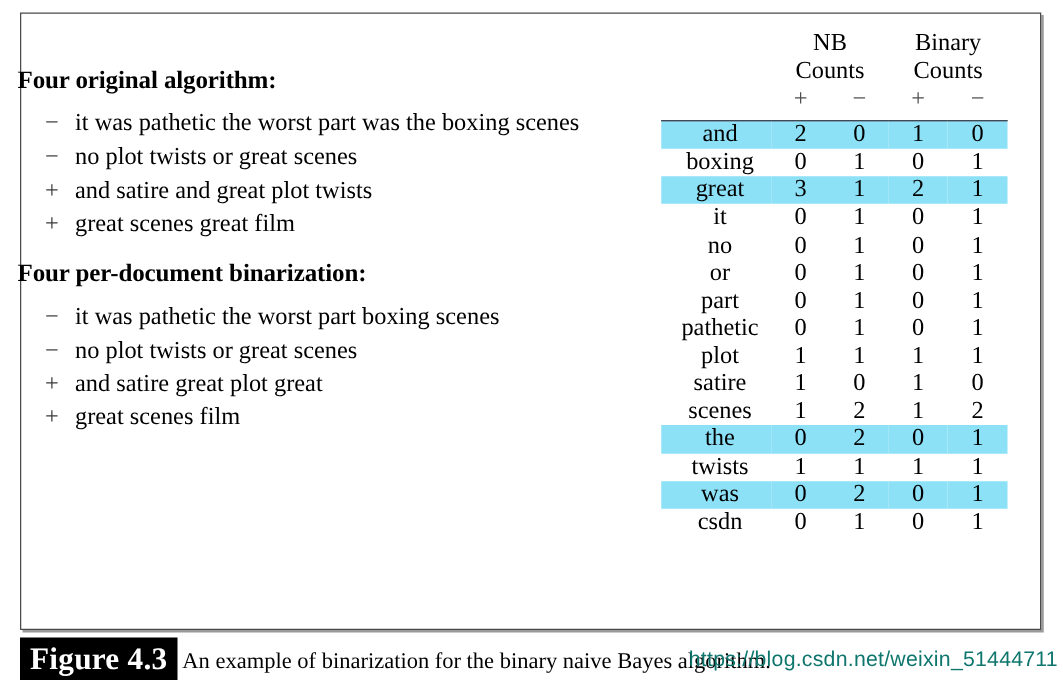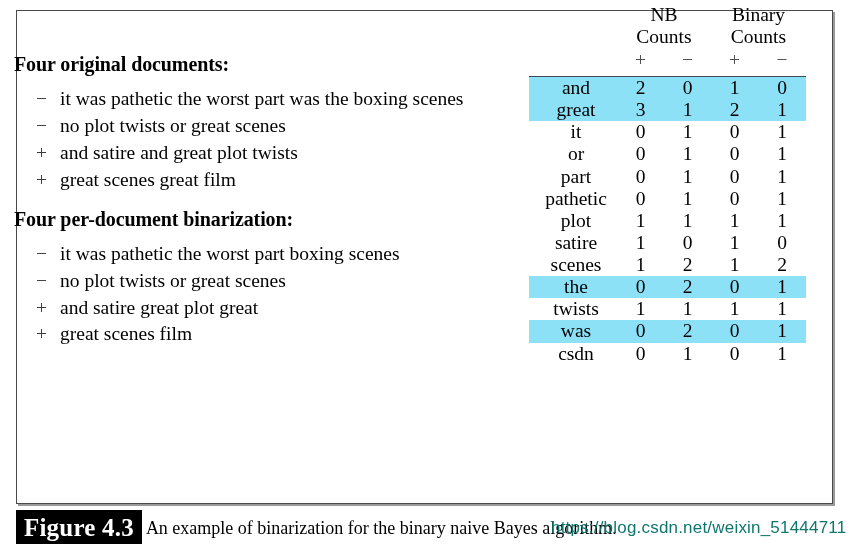--- a/index.html
+++ b/index.html
@@ -65,21 +65,21 @@
     color: #3a3a3a;
   }
   .doc-text-justify {
     text-align: justify;
   }
 
   
   #counts-table {
     position: absolute;
     left: 529px;
-    top: 4px;
+    top: 24px;
     width: 277px;
   }
   #counts-table table {
     border-collapse: collapse;
     width: 277px;
     font-size: 19.5px;
   }
   #counts-table th, #counts-table td {
     padding: 0;
     font-weight: normal;
@@ -160,21 +160,21 @@
   }
 </style>
 </head>
 <body>
 
 <div id="figure-frame"></div>
 
 <div id="left-panel">
 
   <div>
-    <div class="section-heading">Four original documents:</div>
+    <div class="section-heading">Four original algorithm:</div>
     <ul class="doc-list">
       <li class="doc-item">
         <span class="doc-sign">−</span>
         <span class="doc-text-justify">it was pathetic the worst part was the</span>
         <span class="lastline">boxing scenes</span>
       </li>
       <li class="doc-item">
         <span class="doc-sign">−</span>
         <span>no plot twists or great scenes</span>
       </li>
@@ -247,29 +247,43 @@
       </tr>
     </thead>
     <tbody id="table-body">
         <tr class="hl">
           <td class="word-cell">and</td>
           <td class="num-cell">2</td>
           <td class="num-cell">0</td>
           <td class="num-cell">1</td>
           <td class="num-cell">0</td>
         </tr>
+        <tr>
+          <td class="word-cell">boxing</td>
+          <td class="num-cell">0</td>
+          <td class="num-cell">1</td>
+          <td class="num-cell">0</td>
+          <td class="num-cell">1</td>
+        </tr>
         <tr class="hl">
           <td class="word-cell">great</td>
           <td class="num-cell">3</td>
           <td class="num-cell">1</td>
           <td class="num-cell">2</td>
           <td class="num-cell">1</td>
         </tr>
         <tr>
           <td class="word-cell">it</td>
+          <td class="num-cell">0</td>
+          <td class="num-cell">1</td>
+          <td class="num-cell">0</td>
+          <td class="num-cell">1</td>
+        </tr>
+        <tr>
+          <td class="word-cell">no</td>
           <td class="num-cell">0</td>
           <td class="num-cell">1</td>
           <td class="num-cell">0</td>
           <td class="num-cell">1</td>
         </tr>
         <tr>
           <td class="word-cell">or</td>
           <td class="num-cell">0</td>
           <td class="num-cell">1</td>
           <td class="num-cell">0</td>

